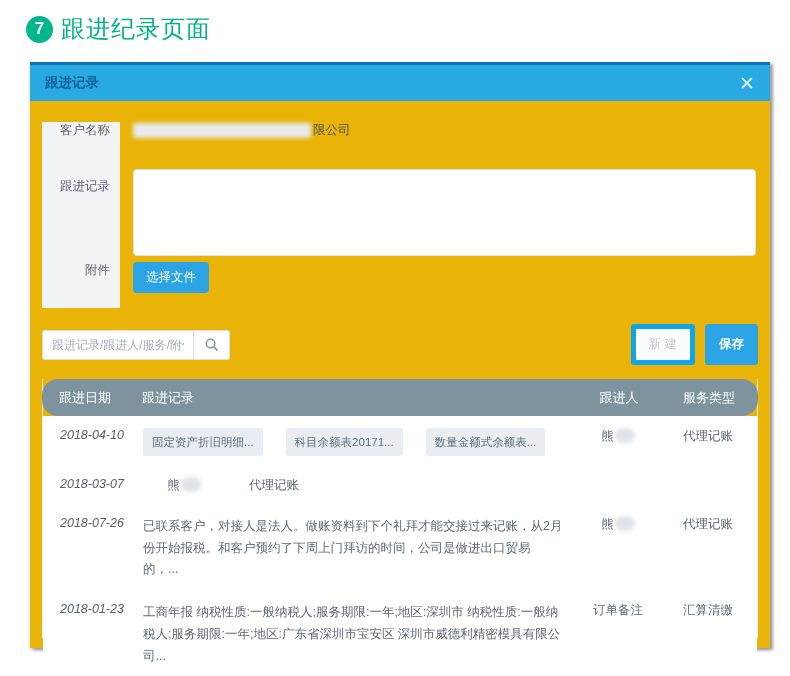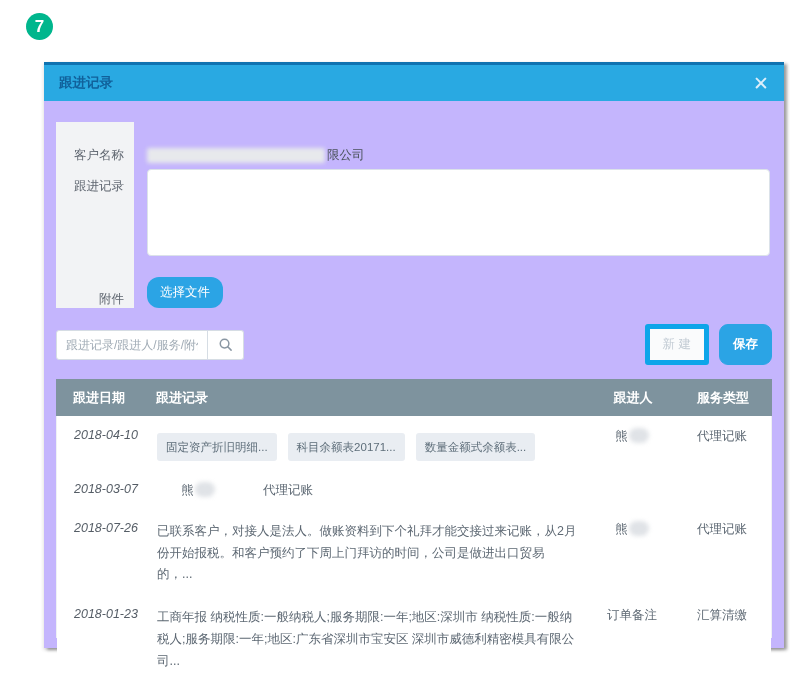--- a/index.html
+++ b/index.html
@@ -10,61 +10,61 @@
   
   .page-heading { position:absolute; left:26px; top:13px; display:flex; align-items:center; gap:8px; }
   .step-circle {
     width:27px; height:27px; border-radius:50%; background:#00b68d; color:#fff;
     font-size:17px; font-weight:bold; display:flex; align-items:center; justify-content:center;
   }
   .page-heading-text { color:#00b184; font-size:24px; font-weight:500; letter-spacing:1px; }
 
   
   .modal {
-    position:absolute; left:44px; top:62px; width:740px; height:586px; background:#c4b5fd;
+    position:absolute; left:30px; top:62px; width:740px; height:586px; background:#eab308;
     box-shadow:3px 2px 3px rgba(40,40,40,0.45), -1px 2px 3px rgba(40,40,40,0.12);
     display:flex; flex-direction:column;
   }
   .modal-header {
     height:39px; background:#29a9e2; border-top:3px solid #0f72b0;
     display:flex; align-items:center; padding:0 15px; flex-shrink:0;
   }
   .modal-title { color:#11619b; font-size:13.5px; font-weight:bold; }
   .modal-close {
     margin-left:auto; color:#ddeffb; font-size:19px; line-height:1; cursor:pointer;
     font-family:"DejaVu Sans", sans-serif;
   }
   .modal-body { flex:1; padding:21px 12px 10px 12px; display:flex; flex-direction:column; min-height:0; }
 
   
   .form-section { position:relative; }
   .form-section::before {
     content:""; position:absolute; left:0; top:0; bottom:0; width:78px; background:#f2f3f5;
   }
-  .form-row { position:relative; display:flex; align-items:flex-end; }
+  .form-row { position:relative; display:flex; align-items:flex-start; }
   .form-label {
     width:78px; flex-shrink:0; text-align:right; padding-right:10px;
     font-size:12.5px; color:#5f6670;
   }
   .row-customer { height:42px; }
   .customer-value { font-size:12.5px; color:#4a525b; display:flex; align-items:center; padding-left:13px; }
   .blur-wide {
     display:inline-block; width:178px; height:15px; background:#e7e9ec; border-radius:2px;
     filter:blur(2px); margin-right:2px;
   }
   .row-record { align-items:flex-start; padding:5px 0 6px 0; }
   .row-record .form-label { padding-top:9px; }
   .record-textarea {
     flex:1; height:87px; margin:0 2px 0 13px; border:1px solid #dbe2e9; border-radius:4px;
     resize:none; font-family:"Liberation Sans", sans-serif; font-size:12.5px; color:#333;
     padding:6px 8px; outline:none; background:#fff;
   }
   .row-attach { height:46px; }
   .choose-file-btn {
-    margin-left:13px; background:#2ba4e5; color:#fff; border:none; border-radius:12px;
+    margin-left:13px; background:#2ba4e5; color:#fff; border:none; border-radius:4px;
     font-size:12.5px; padding:7px 13px; cursor:pointer; font-family:"Liberation Sans", sans-serif;
   }
 
   
   .toolbar { margin-top:16px; display:flex; align-items:center; flex-shrink:0; }
   .search-group { display:flex; }
   .search-input {
     width:152px; height:30px; border:1px solid #d6dde4; border-radius:3px 0 0 3px;
     font-size:12px; color:#333; padding:0 9px; outline:none;
     font-family:"Liberation Sans", sans-serif;
@@ -73,56 +73,57 @@
   .search-btn {
     width:36px; height:30px; background:#fff; border:1px solid #d6dde4; border-left:none;
     border-radius:0 3px 3px 0; display:flex; align-items:center; justify-content:center; cursor:pointer;
   }
   .toolbar-buttons { margin-left:auto; display:flex; gap:10px; }
   .btn-new {
     background:#fafbfc; border:5px solid #0ea5e9; color:#c3ccd4; border-radius:3px;
     font-size:12.5px; padding:7px 13px; cursor:default; font-family:"Liberation Sans", sans-serif;
   }
   .btn-save {
-    background:#2ba4e5; border:1px solid #2ba4e5; color:#fff; border-radius:9px;
+    background:#2ba4e5; border:1px solid #2ba4e5; color:#fff; border-radius:3px;
     font-size:12.5px; font-weight:bold; padding:7px 13px; cursor:pointer;
     font-family:Liberation Sans, sans-serif;
   }
 
   
   .table-wrap { margin-top:14px; flex:1; display:flex; flex-direction:column; min-height:0;
     border:1px solid #eef1f4; border-top:none; }
   .table-header {
     display:flex; background:#7e939e; color:#fff; height:37px; align-items:center;
-    font-size:13px; font-weight:bold; flex-shrink:0; margin:0 -1px;
+    font-size:13px; font-weight:normal; flex-shrink:0; margin:0 -1px;border-radius:16px;
   }
   .col-date { width:100px; padding-left:17px; flex-shrink:0; }
   .col-record { flex:1; padding-right:14px; min-width:0; }
   .col-person { width:82px; text-align:center; flex-shrink:0; }
   .col-service { width:98px; text-align:center; flex-shrink:0; }
   .table-body { background:#fff; }
   .table-row { display:flex; padding:12px 0 9px 0; font-size:12.5px; color:#5d6873; }
   .cell-date { color:#555d66;font-style:italic; }
   .cell-record { line-height:1.75; }
-  .chips { display:flex; gap:11px; margin-top:5px; }
+  .chips { display:flex; gap:23px; }
   .chip {
     background:#e9edf2; color:#5e6e7a; font-size:11.5px; padding:4px 9px; border-radius:3px;
     white-space:nowrap;
   }
   .cell-person { line-height:1.4; }
   .blur-blob {
     display:inline-block; width:20px; height:15px; background:#e0e3e7; border-radius:8px;
     filter:blur(2px); vertical-align:-3px; margin-left:1px;
   }
 </style>
 </head>
 <body>
 
 <div class="page-heading">
   <div class="step-circle">7</div>
+  <div class="page-heading-text">跟进纪录页面</div>
 </div>
 
 <div class="modal">
   <div class="modal-header">
     <span class="modal-title">跟进记录</span>
     <span class="modal-close">✕</span>
   </div>
 
   <div class="modal-body">
 

